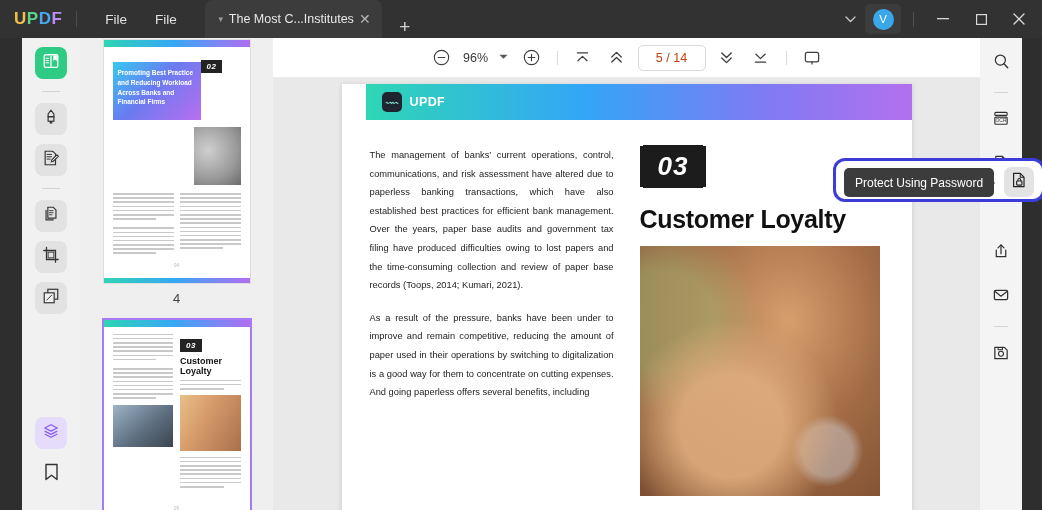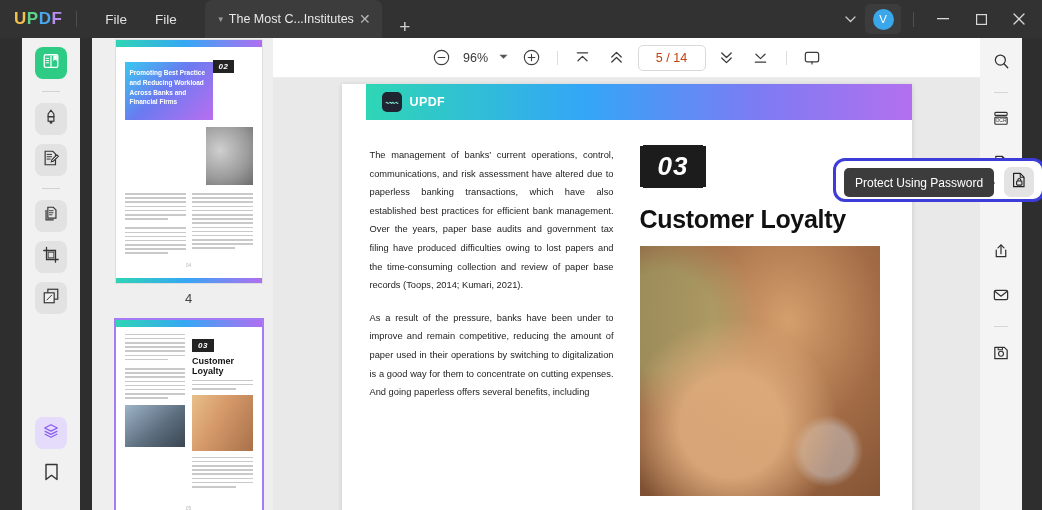--- a/index.html
+++ b/index.html
@@ -72,21 +72,21 @@
     background: #e2e2e2; color: #333;
   }
   .rail-btn.plain { background: transparent; }
   .rail-btn.active-green { background: #2ecb84; color: #fff; }
   .rail-btn.active-purple { background: #e5dcfb; color: #8a5cf0; }
   .rail-div { width: 18px; height: 1px; background: #d2d2d2; margin: 3px 0 11px; }
   .rail-spacer { flex: 1; }
 
   
   .thumbpanel {
-    position: absolute; left: 92px; top: 38px; width: 193px; height: 472px;
+    position: absolute; left: 80px; top: 38px; width: 193px; height: 472px;
     background: #efefef; overflow: hidden;
   }
   .thumb-item { display: flex; flex-direction: column; align-items: center; }
   .thumb-card {
     position: relative; width: 146px; background: #fff;
     box-shadow: 0 0 0 1px rgba(0,0,0,.07);
   }
   .thumb-card.selected { box-shadow: 0 0 0 2px #a57cf5; }
   .thumb-grad { height: 7px; background: linear-gradient(90deg,#2fd4b4 0%,#36a7f5 48%,#b06ef0 100%); }
   .thumb-body { padding: 8px 9px 10px; }

